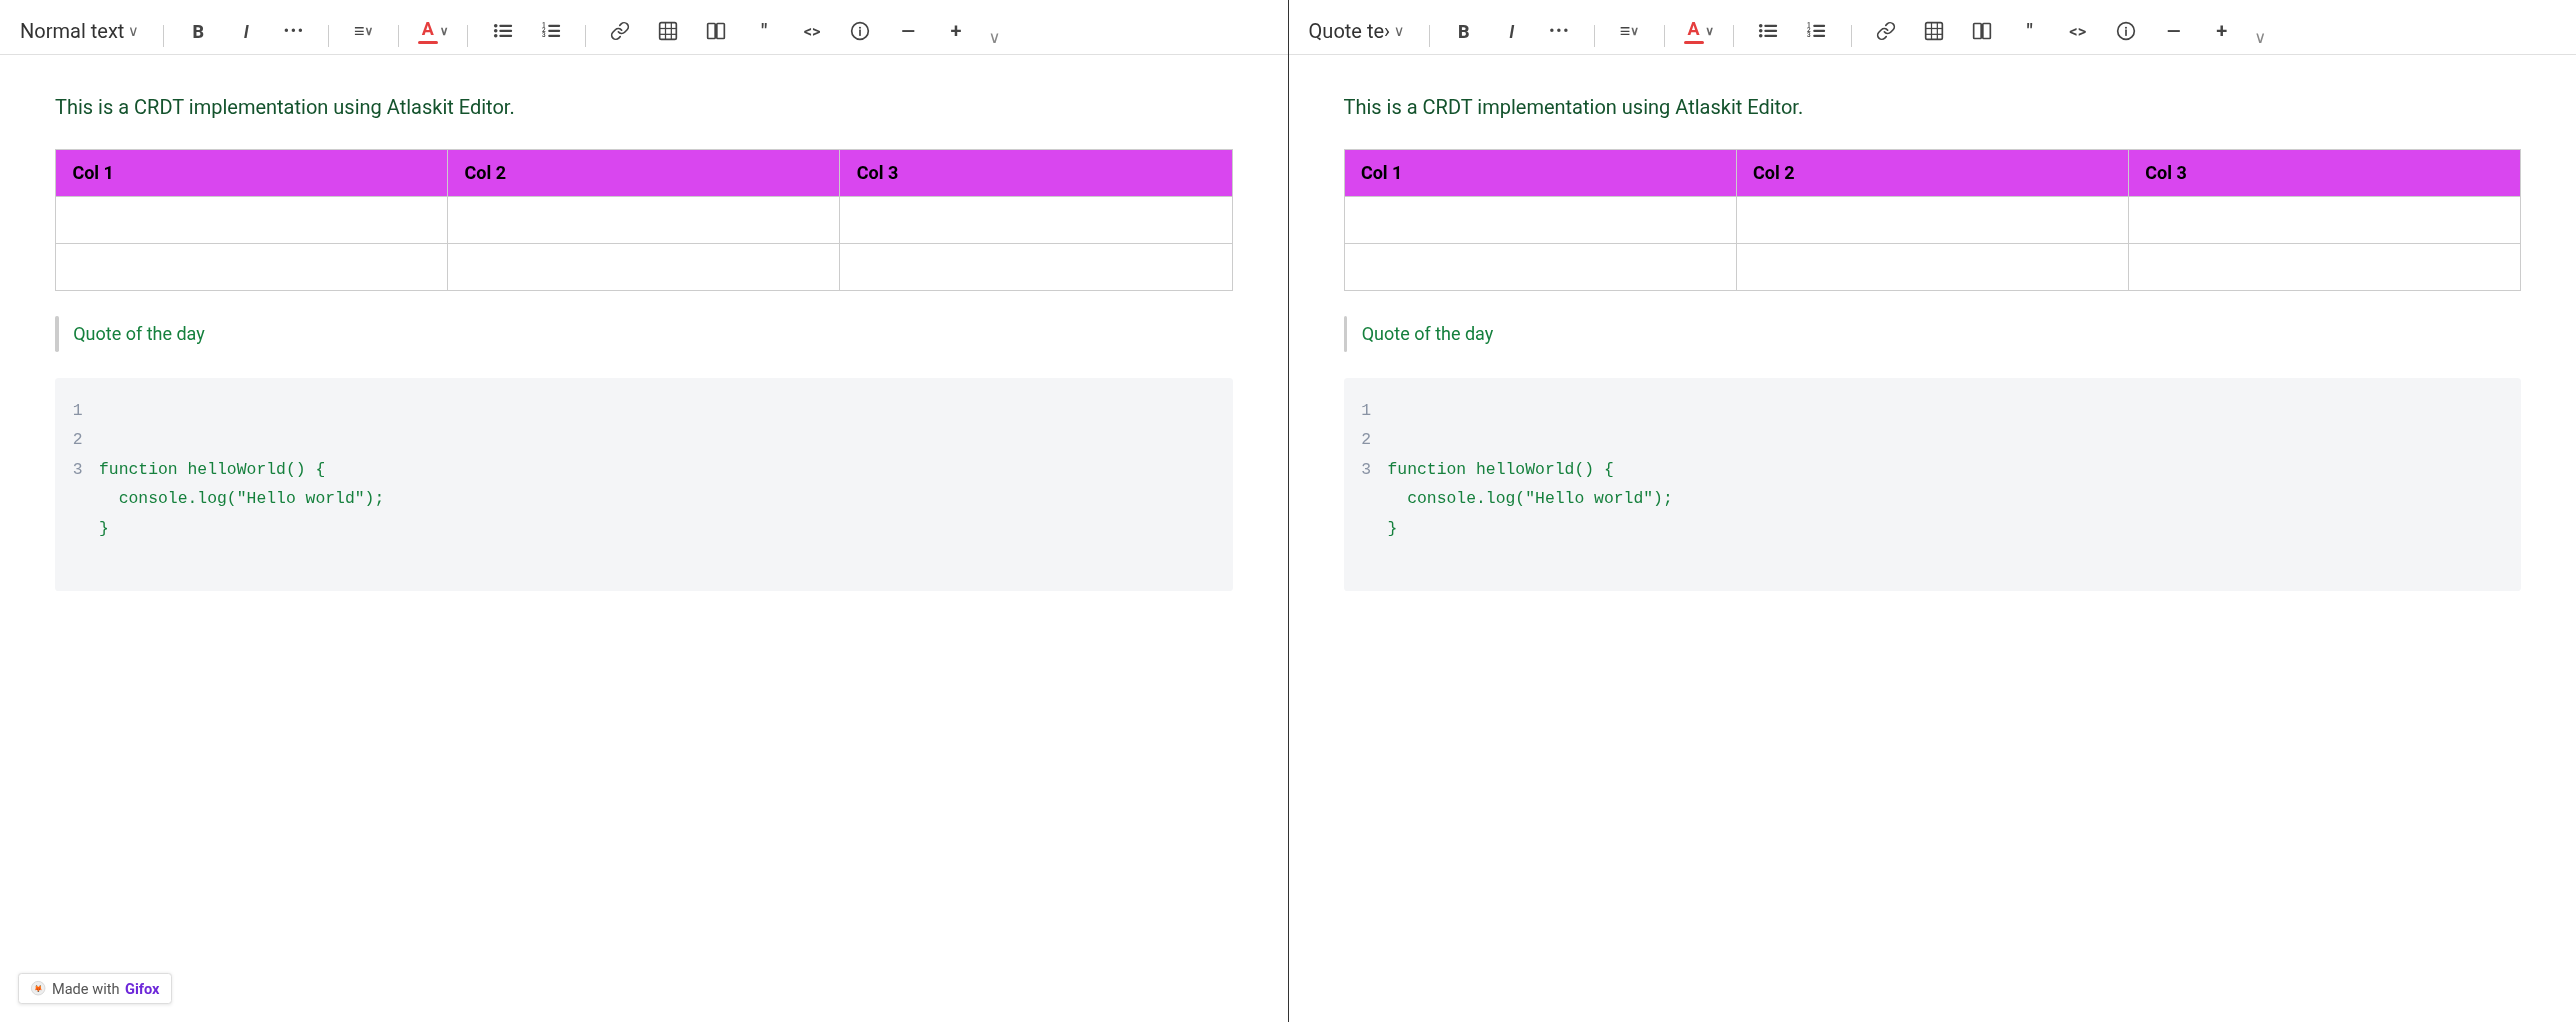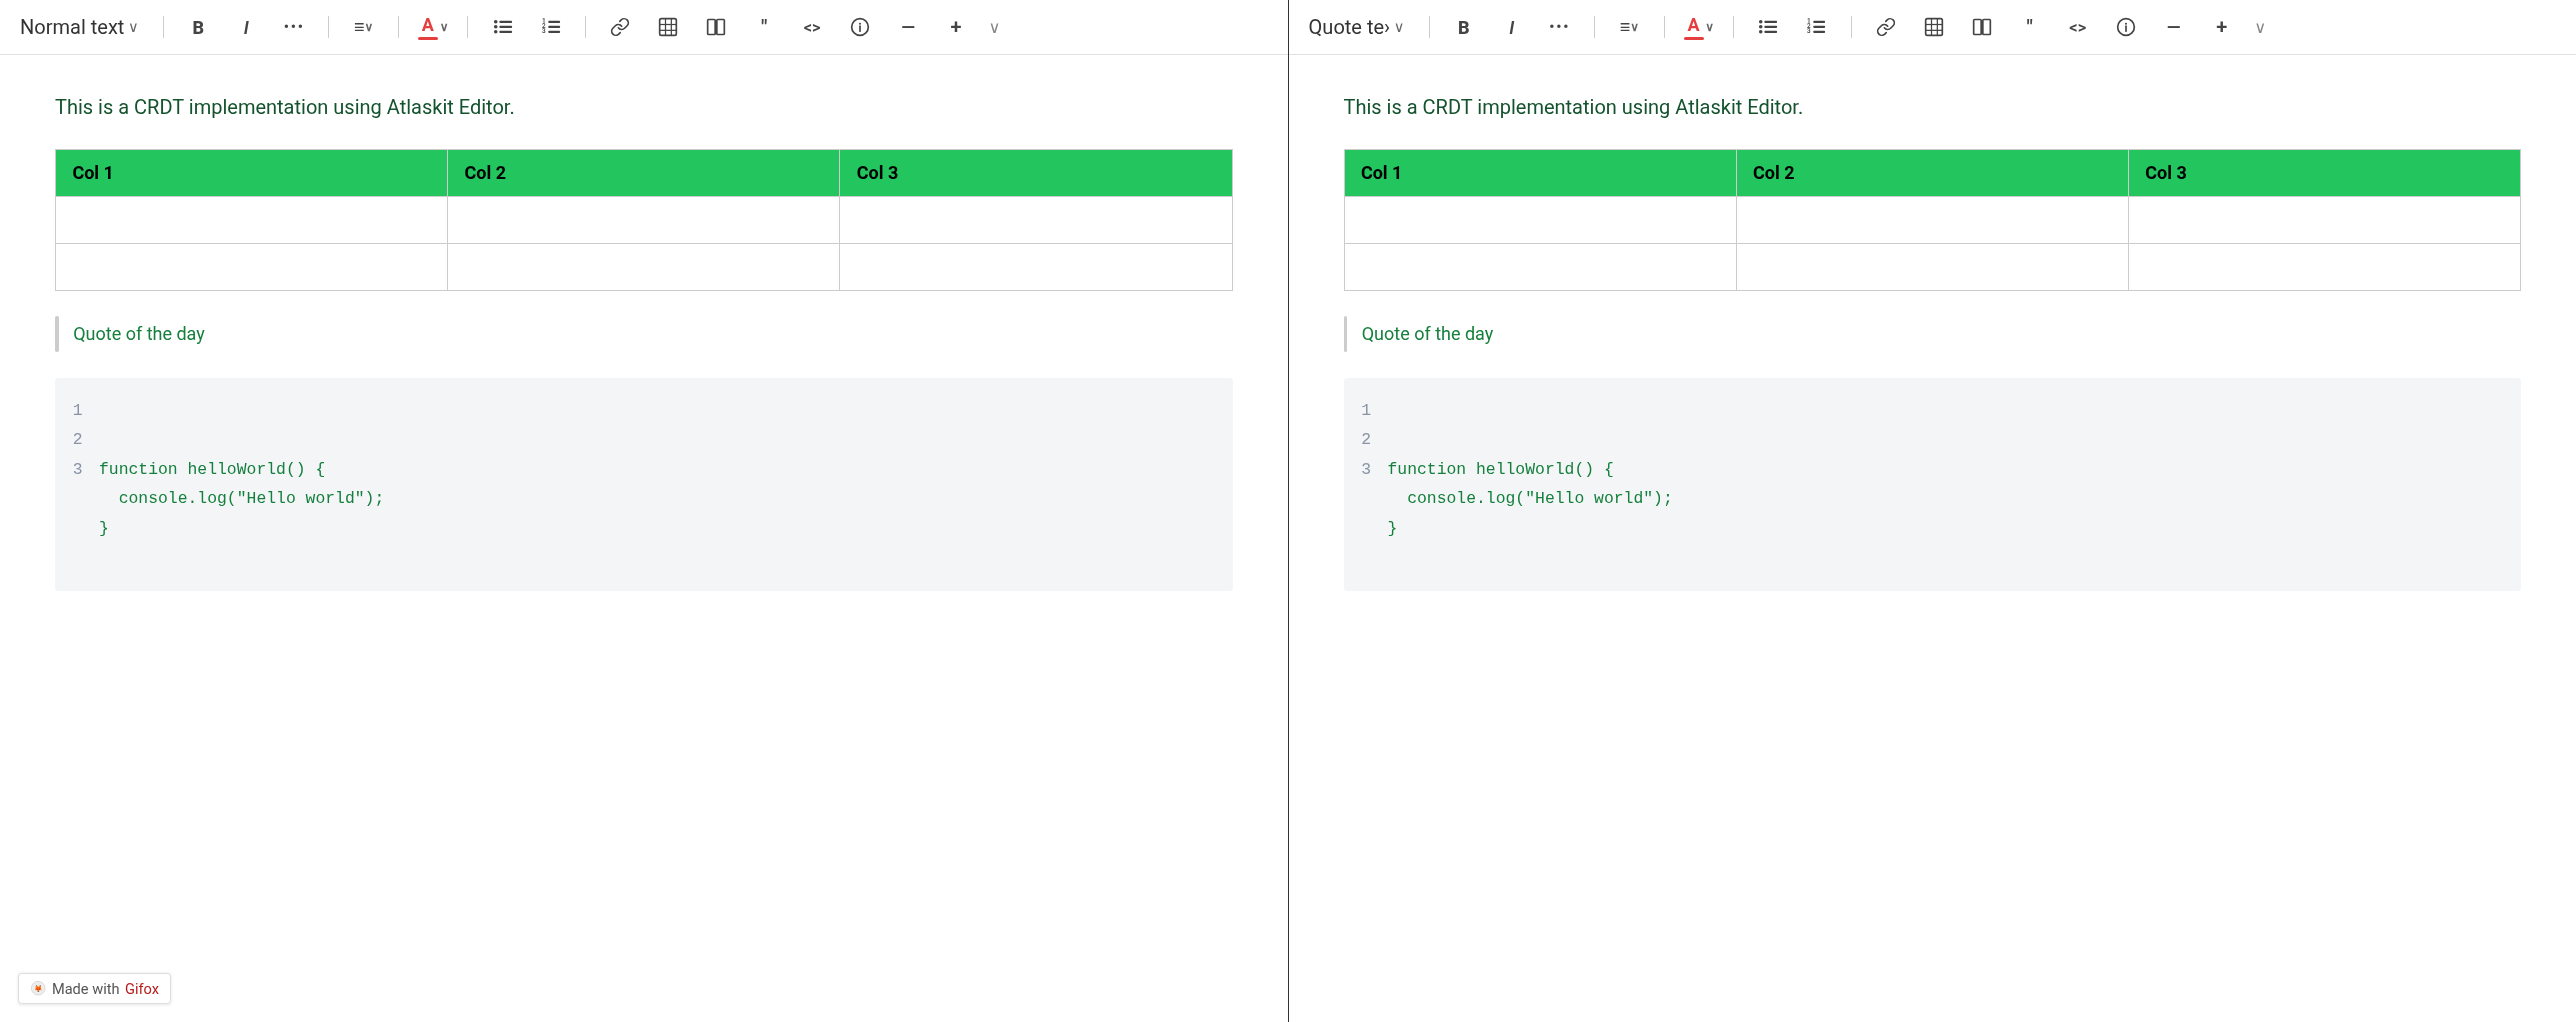--- a/index.html
+++ b/index.html
@@ -14,21 +14,21 @@
     .editor-panel {
       flex: 1;
       background: #ffffff;
       display: flex;
       flex-direction: column;
       border-right: 1.8px solid #333;
       position: relative;
     }
     .toolbar {
       display: flex;
-      align-items: center;
+      align-items: flex-end;
       padding: 7.3px 14.6px;
       border-bottom: 0.9px solid #e0e0e0;
       gap: 17px;
       background: #fff;
       min-height: 55px;
       flex-wrap: nowrap;
     }
     .toolbar-dropdown {
       display: flex;
       align-items: center;
@@ -77,21 +77,21 @@
       border: 0.9px solid #ccc;
     }
     .editor-table th, .editor-table td {
       border: 0.9px solid #ccc;
       padding: 12.7px 16.4px;
       font-size: 18px;
       text-align: left;
     }
     .editor-table th {
       font-weight: 700;
-      background: #22c55e;
+      background: #d946ef;
     }
     .editor-table td {
       height: 47px;
     }
     .blockquote-container {
       display: flex;
       align-items: stretch;
       margin-bottom: 25.5px;
     }
     .blockquote-bar {
@@ -139,21 +139,21 @@
       border: 0.9px solid #ddd;
       border-radius: 3.6px;
       padding: 5.5px 11px;
       font-size: 14.6px;
       color: #555;
       display: flex;
       align-items: center;
       gap: 5.5px;
       box-shadow: 0 0.9px 3.6px rgba(0,0,0,0.1);
     }
-    .made-with-badge .gifox-bold { font-weight: 400; color: #b91c1c; }
+    .made-with-badge .gifox-bold { font-weight: 700; color: #6d28d9; }
     .chevron-down { font-size: 14.6px; color: #666; }
     .color-indicator {
       display: flex;
       align-items: center;
       gap: 1.8px;
     }
     .color-bar {
       width: 20px;
       height: 3.6px;
       background: #e53e3e;

